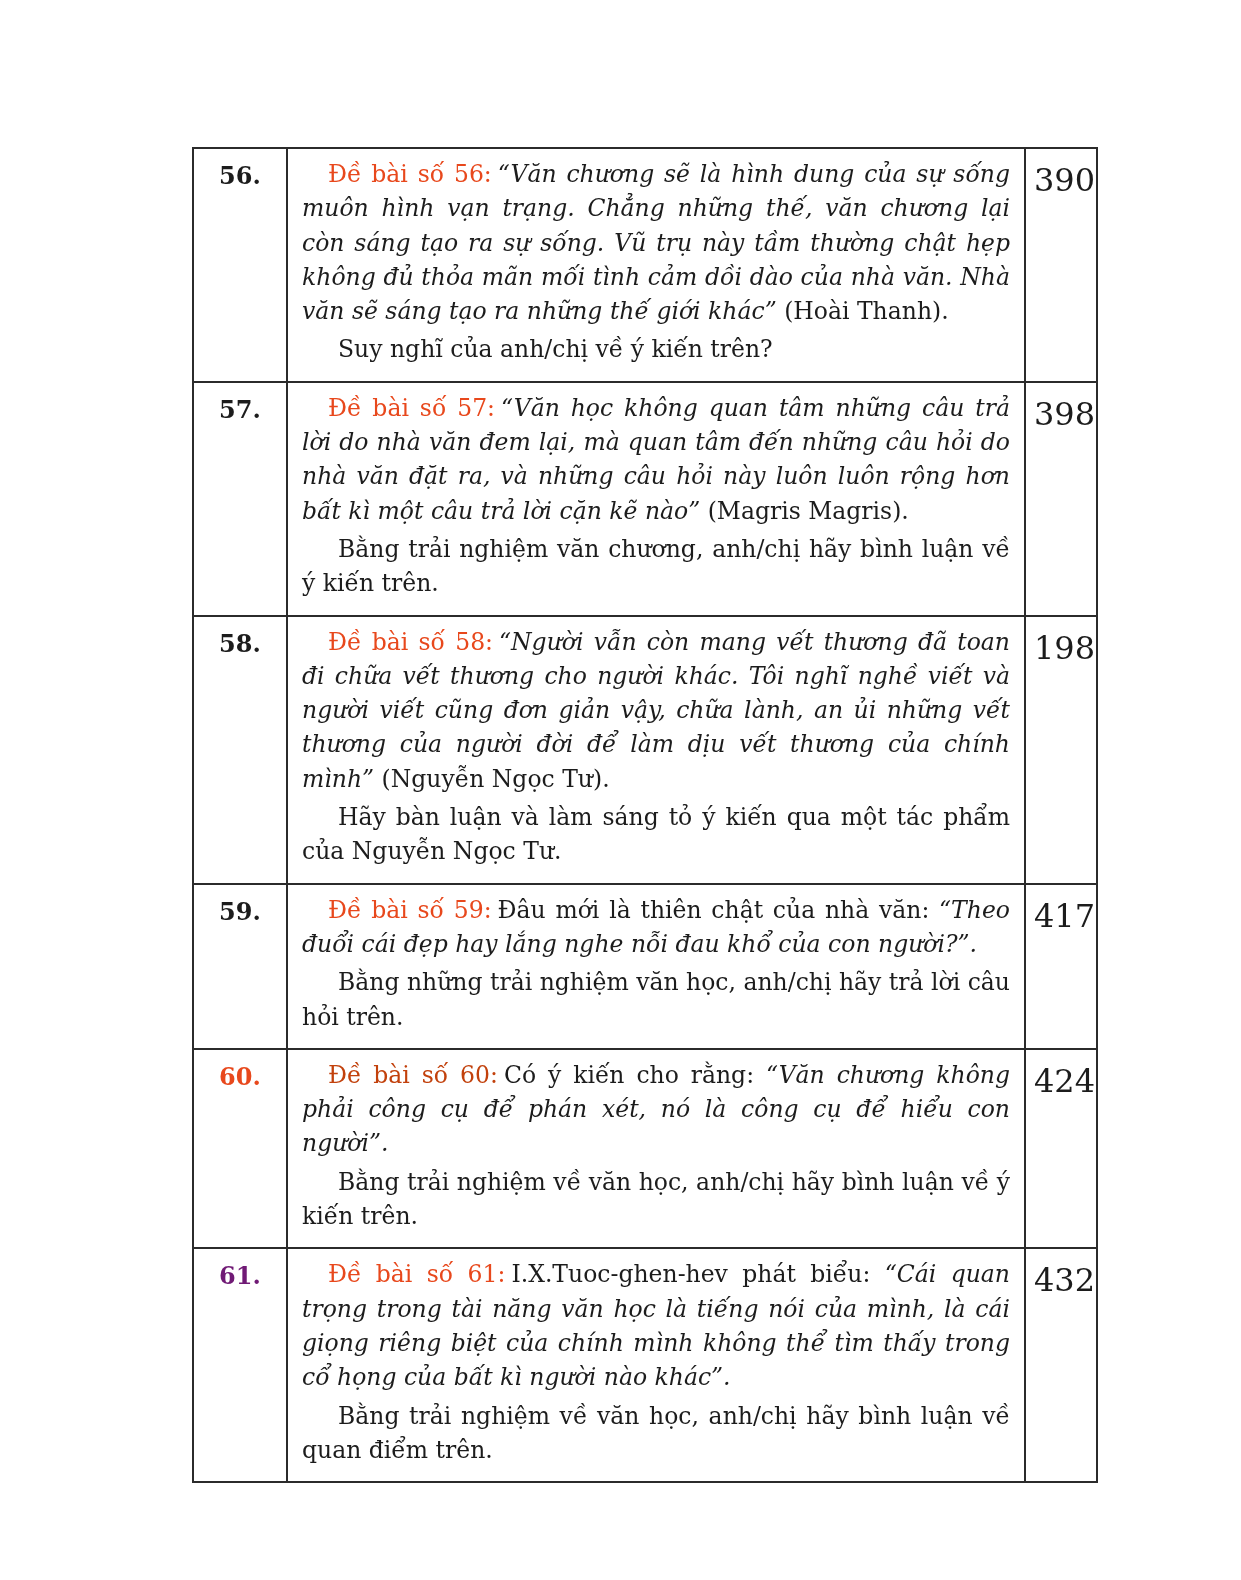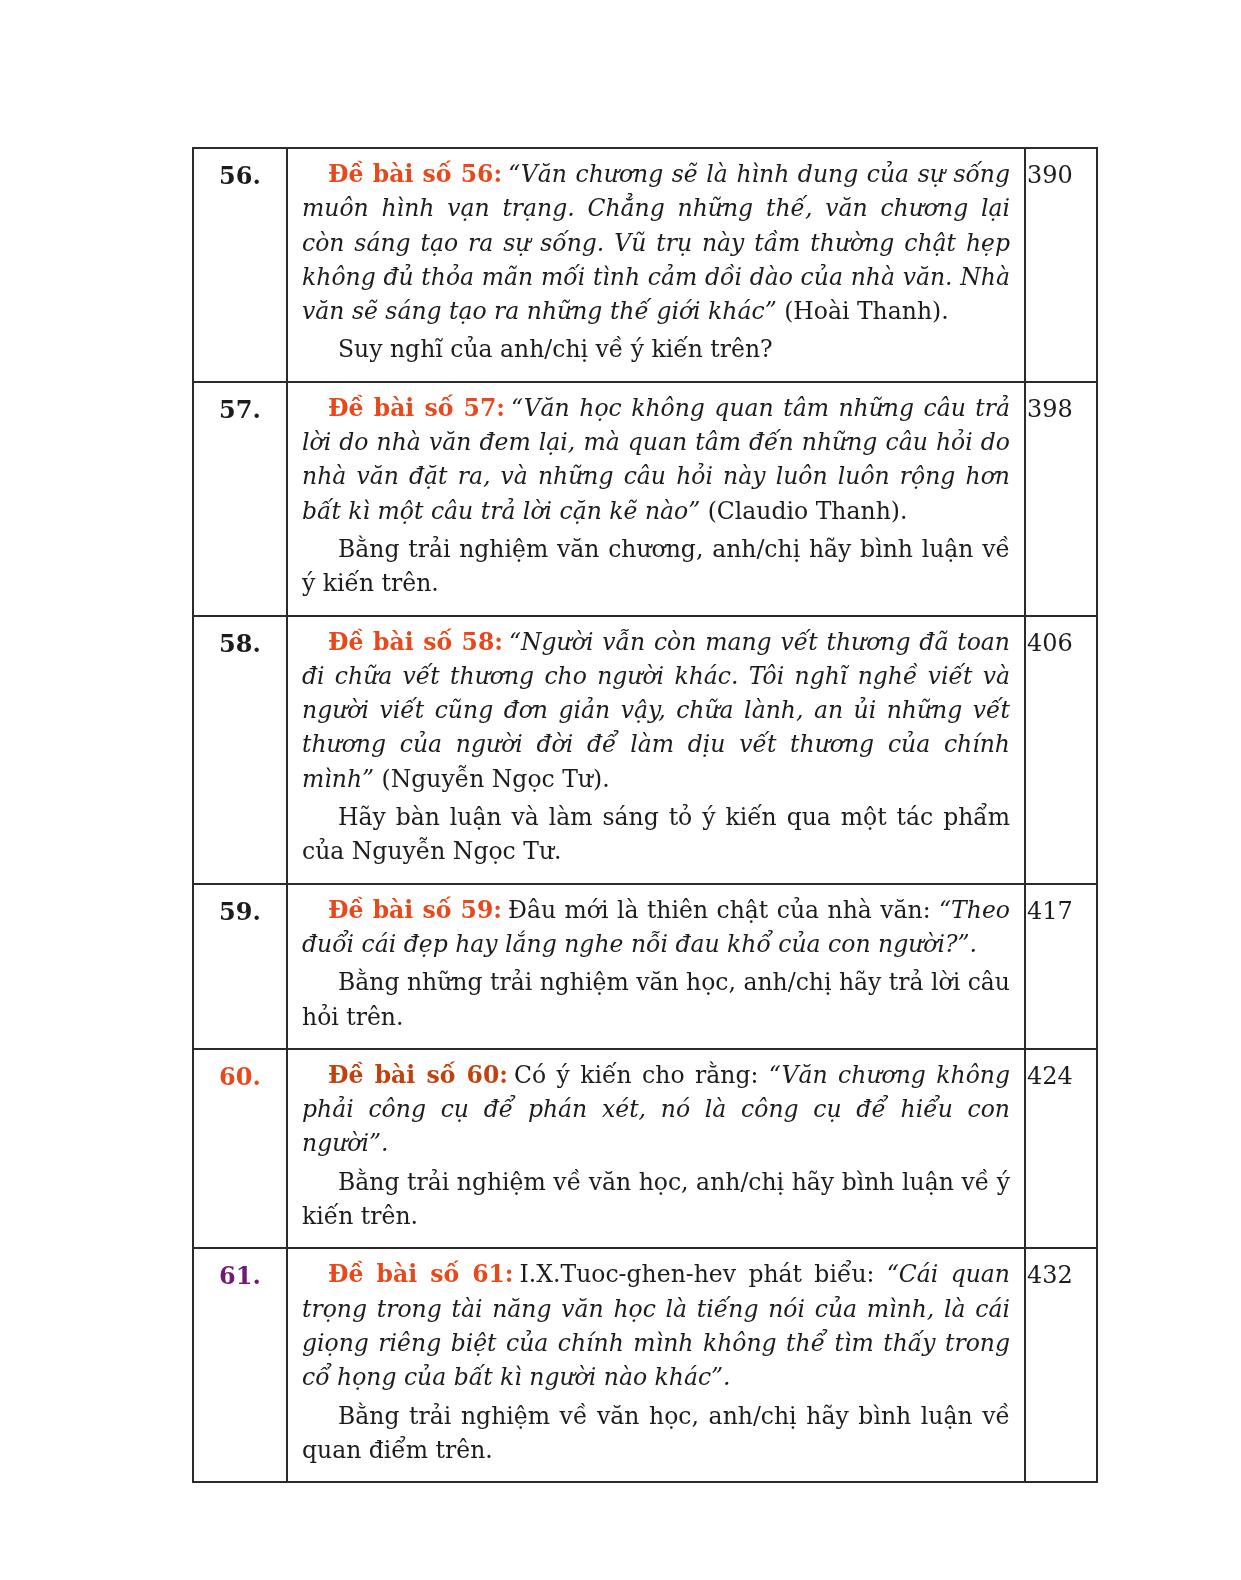--- a/index.html
+++ b/index.html
@@ -36,33 +36,33 @@
   }
   .content-cell {
     width: 708px;
     padding: 8px 14px 14px 14px;
     font-size: 23.5px;
     line-height: 1.46;
     text-align: justify;
   }
   .page-cell {
     width: 68px;
-    text-align: left;
-    font-size: 24px;
+    text-align: right;
+    font-size: 32px;
     padding-top: 12px;
   }
   .para.first {
     text-indent: 26px;
   }
   .para.followup {
     text-indent: 36px;
     margin-top: 4px;
   }
   .label {
-    font-weight: bold;
+    font-weight: normal;
     margin-right: 6px;
     margin-top: 46px;
   }
   .quote {
     font-style: italic;
   }
 </style>
 </head>
 <body>
 
@@ -74,33 +74,33 @@
       <td class="content-cell">
         <div class="para first"><span class="label" style="color:#e8481c">Đề bài số 56:</span><span></span><span class="quote">“Văn chương sẽ là hình dung của sự sống muôn hình vạn trạng. Chẳng những thế, văn chương lại còn sáng tạo ra sự sống. Vũ trụ này tầm thường chật hẹp không đủ thỏa mãn mối tình cảm dồi dào của nhà văn. Nhà văn sẽ sáng tạo ra những thế giới khác”</span><span> (Hoài Thanh).</span></div>
         <div class="para followup">Suy nghĩ của anh/chị về ý kiến trên?</div>
       </td>
       <td class="page-cell">390</td>
     </tr>
 
     <tr>
       <td class="num-cell" style="color:#1c1c1c">57.</td>
       <td class="content-cell">
-        <div class="para first"><span class="label" style="color:#e8481c">Đề bài số 57:</span><span></span><span class="quote">“Văn học không quan tâm những câu trả lời do nhà văn đem lại, mà quan tâm đến những câu hỏi do nhà văn đặt ra, và những câu hỏi này luôn luôn rộng hơn bất kì một câu trả lời cặn kẽ nào”</span><span> (Claudio Thanh).</span></div>
+        <div class="para first"><span class="label" style="color:#e8481c">Đề bài số 57:</span><span></span><span class="quote">“Văn học không quan tâm những câu trả lời do nhà văn đem lại, mà quan tâm đến những câu hỏi do nhà văn đặt ra, và những câu hỏi này luôn luôn rộng hơn bất kì một câu trả lời cặn kẽ nào”</span><span> (Magris Magris).</span></div>
         <div class="para followup">Bằng trải nghiệm văn chương, anh/chị hãy bình luận về ý kiến trên.</div>
       </td>
       <td class="page-cell">398</td>
     </tr>
 
     <tr>
       <td class="num-cell" style="color:#1c1c1c">58.</td>
       <td class="content-cell">
         <div class="para first"><span class="label" style="color:#e8481c">Đề bài số 58:</span><span></span><span class="quote">“Người vẫn còn mang vết thương đã toan đi chữa vết thương cho người khác. Tôi nghĩ nghề viết và người viết cũng đơn giản vậy, chữa lành, an ủi những vết thương của người đời để làm dịu vết thương của chính mình”</span><span> (Nguyễn Ngọc Tư).</span></div>
         <div class="para followup">Hãy bàn luận và làm sáng tỏ ý kiến qua một tác phẩm của Nguyễn Ngọc Tư.</div>
       </td>
-      <td class="page-cell">406</td>
+      <td class="page-cell">198</td>
     </tr>
 
     <tr>
       <td class="num-cell" style="color:#1c1c1c">59.</td>
       <td class="content-cell">
         <div class="para first"><span class="label" style="color:#e8481c">Đề bài số 59:</span><span>Đâu mới là thiên chật của nhà văn: </span><span class="quote">“Theo đuổi cái đẹp hay lắng nghe nỗi đau khổ của con người?”.</span><span></span></div>
         <div class="para followup">Bằng những trải nghiệm văn học, anh/chị hãy trả lời câu hỏi trên.</div>
       </td>
       <td class="page-cell">417</td>
     </tr>

